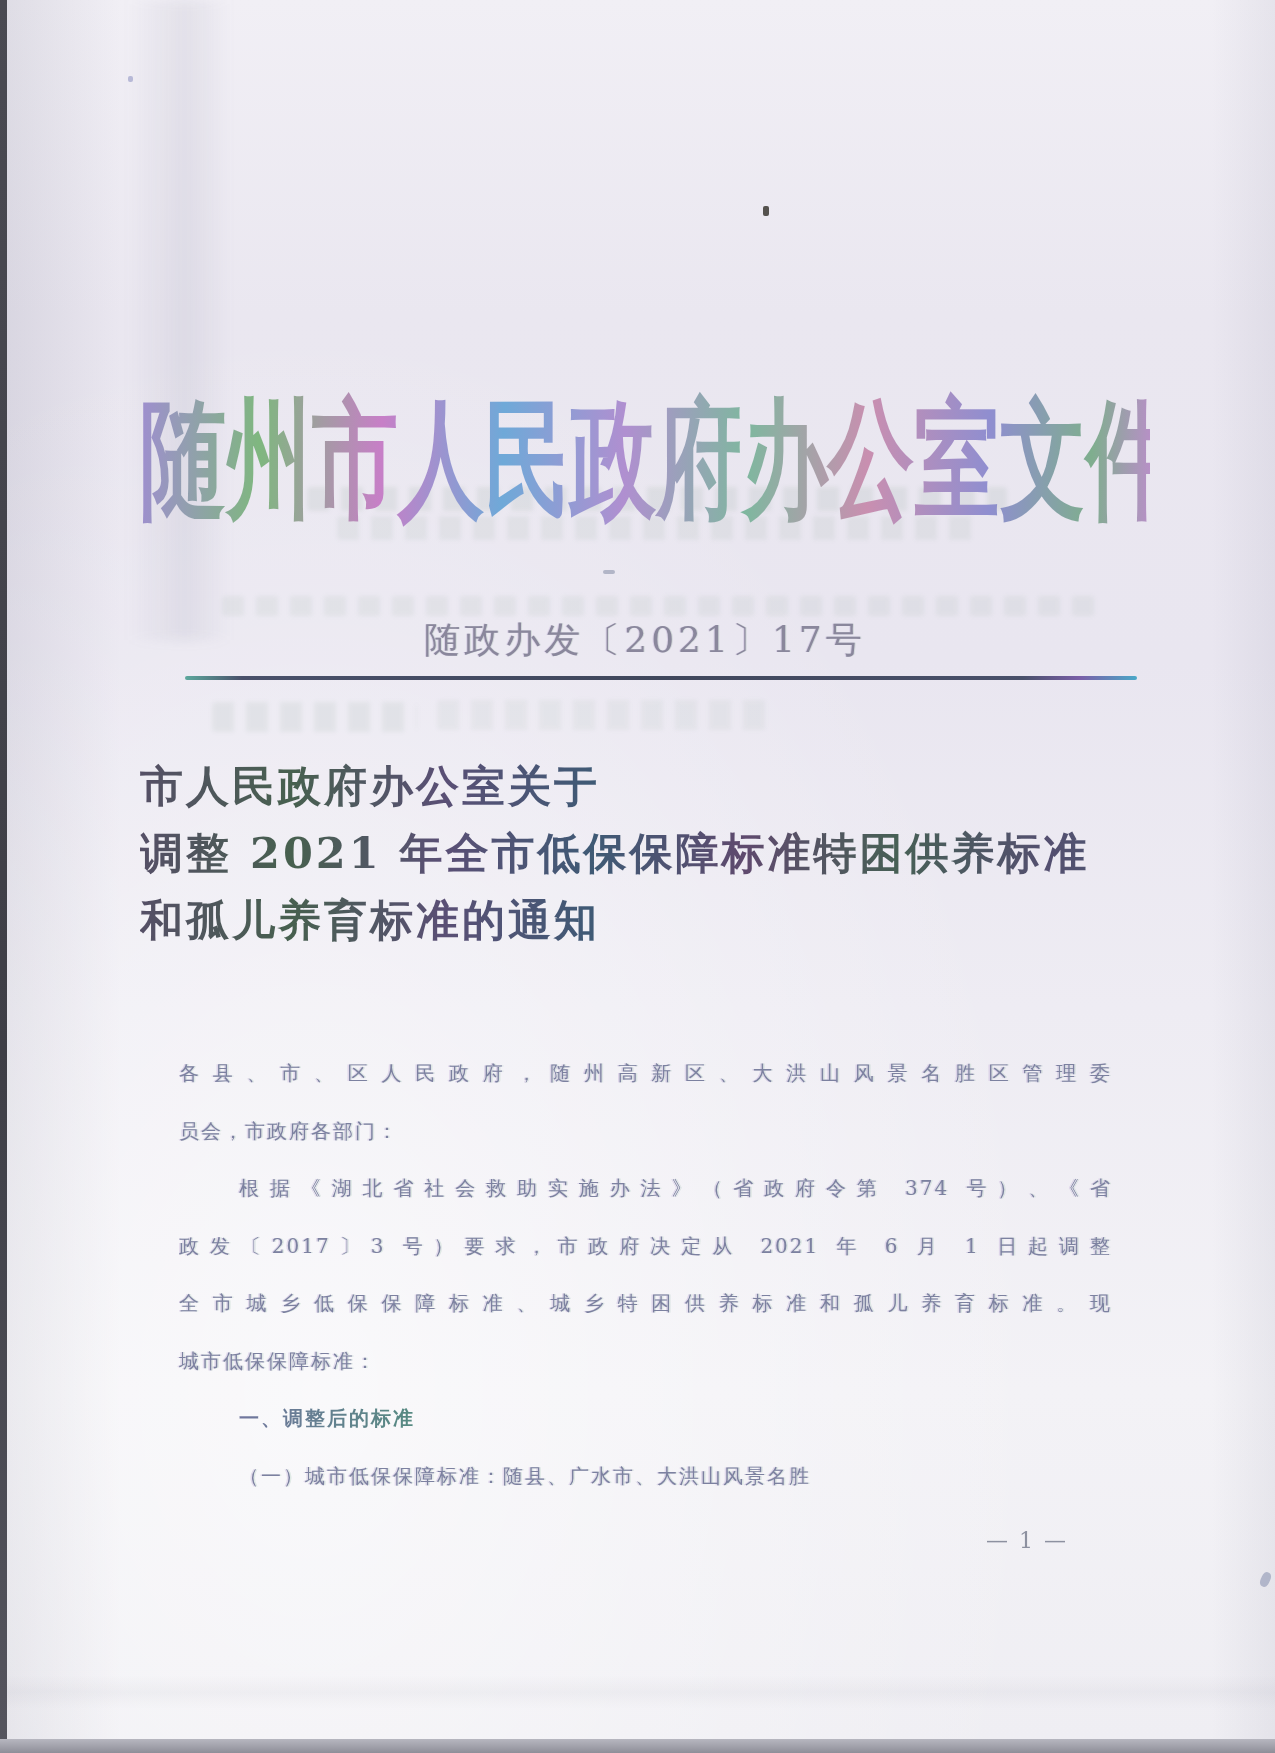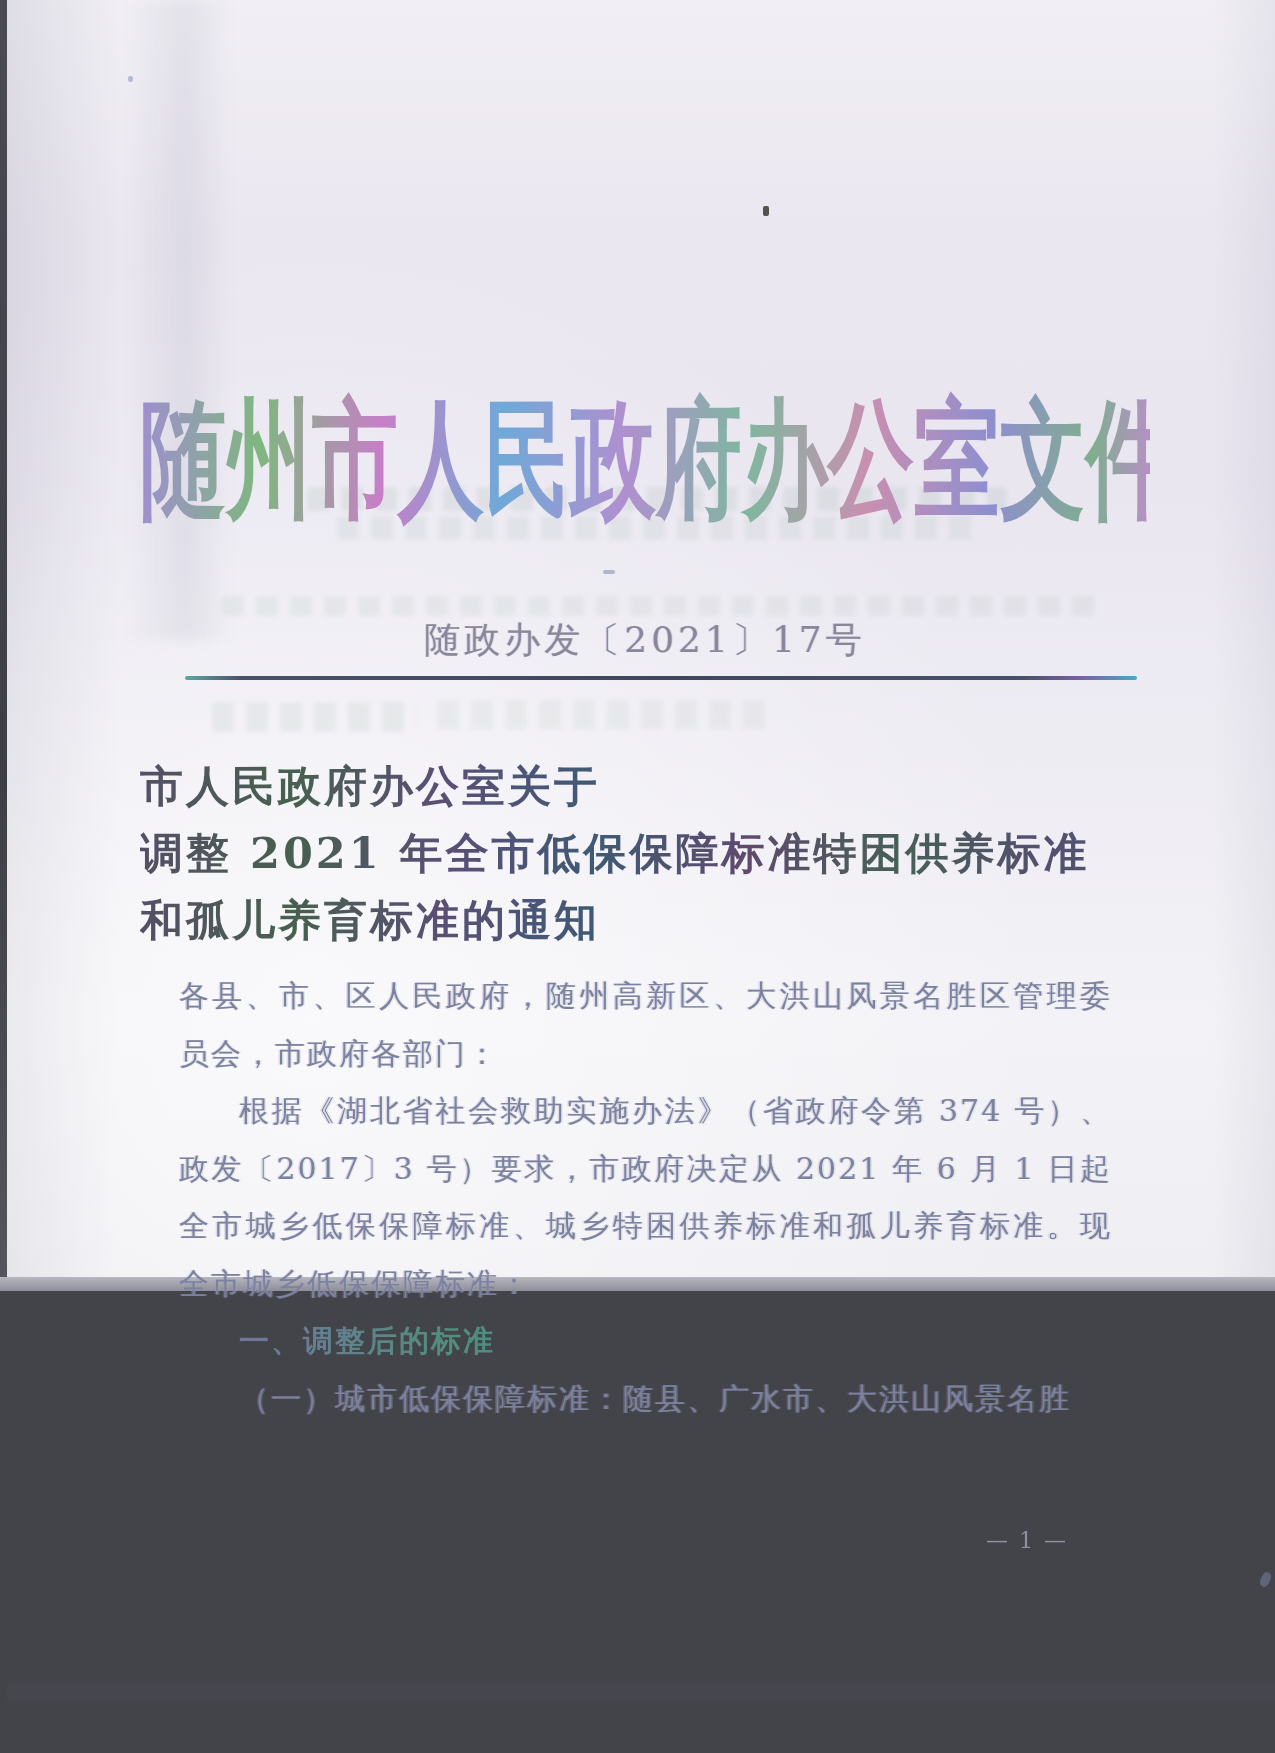--- a/index.html
+++ b/index.html
@@ -1,18 +1,18 @@
 <!DOCTYPE html>
 <html style="--body-text: #7c81a0; --doc-number: #8a879c; --divider-dark: #40475c; --page-number: #8d91a0;"><head>
 <meta charset="utf-8">
 <style>
   html,body{margin:0;padding:0;}
   body{width:1275px;height:1753px;overflow:hidden;background:#43434a;
        font-family:"DejaVu Serif","Liberation Serif",serif;}
-  .scan{position:relative;width:1275px;height:1291px;}
+  .scan{position:relative;width:1275px;height:1753px;}
   .edge-left{position:absolute;left:0;top:0;width:7px;height:100%;
     background:linear-gradient(180deg,#4a4a52,#3e3e46 60%,#55555e);}
   .edge-bottom{position:absolute;left:0;bottom:0;width:100%;height:14px;
     background:linear-gradient(180deg,#b7b7c0,#8e8e98);}
   .paper{position:absolute;left:7px;top:0;right:0;bottom:14px;
     background:linear-gradient(180deg,#f1eff5 0%,#eae7f0 18%,#e9e6f0 38%,#eeecf3 58%,#f3f2f6 80%,#efeef3 100%);}
   .shade{position:absolute;inset:0;pointer-events:none;background:
     radial-gradient(ellipse at 24% 80%, rgba(255,255,255,.55), rgba(255,255,255,0) 55%),
     linear-gradient(270deg, rgba(115,115,140,.09), rgba(115,115,140,0) 5%),
     linear-gradient(90deg, rgba(100,100,125,.13), rgba(100,100,125,0) 9%);}
@@ -35,22 +35,22 @@
     text-shadow:1px 0 0 rgba(140,170,150,.25),-1px 0 0 rgba(160,130,190,.25);}
   .divider{position:absolute;left:178px;top:676px;width:952px;height:4px;border-radius:2px;
     background:linear-gradient(90deg,#5da89d,#49506a 6%,var(--divider-dark,#40475c) 50%,#49506a 88%,#7a5fa8 94%,#4aa8c8);}
 
   .doc-title{position:absolute;left:133px;width:1010px;top:753px;
     text-align:left;font-size:43px;line-height:67px;font-weight:700;letter-spacing:3px;
     background:linear-gradient(90deg,#554f66 0%,#47604f 15%,#5a4f75 30%,#3f5a75 45%,#5f4a6e 60%,#476055 75%,#544f70 90%,#4a5a70 100%);
     -webkit-background-clip:text;background-clip:text;color:transparent;white-space:nowrap;}
 
   
-  .body-block{position:absolute;left:172px;top:967px;width:933px;
-    font-size:30px;line-height:57.5px;letter-spacing:2px;
+  .body-block{position:absolute;left:172px;top:1045px;width:933px;
+    font-size:20px;line-height:57.5px;letter-spacing:2px;
     color:var(--body-text,#7c81a0);
     text-shadow:1.5px 0 0 rgba(150,190,170,.25),-1.5px 0 0 rgba(170,140,200,.28);}
   .body-block .line{height:57.5px;white-space:nowrap;}
   .body-block .line.justify{white-space:normal;text-align:justify;text-align-last:justify;overflow:hidden;}
   .body-block .line.indent{padding-left:60px;}
   .body-block .line.emphasis{font-weight:700;
     background:linear-gradient(90deg,#7a6fa8,#4f8f7a 30%,#3f7fb0 55%,#8a5fa8 80%,#5f8f7a);
     -webkit-background-clip:text;background-clip:text;color:transparent;text-shadow:none;}
 
   .page-number{position:absolute;left:950px;top:1528px;width:140px;text-align:center;
@@ -100,21 +100,21 @@
       <div class="t-line">和孤儿养育标准的通知</div>
     </div>
 
     <div class="body-block" id="body-lines">
 
     <div class="line justify">各县、市、区人民政府，随州高新区、大洪山风景名胜区管理委</div>
         <div class="line">员会，市政府各部门：</div>
         <div class="line indent justify">根据《湖北省社会救助实施办法》（省政府令第 374 号）、《省</div>
         <div class="line justify">政发〔2017〕3 号）要求，市政府决定从 2021 年 6 月 1 日起调整</div>
         <div class="line justify">全市城乡低保保障标准、城乡特困供养标准和孤儿养育标准。现</div>
-        <div class="line">全市城乡低保保障标准：</div>
+        <div class="line">城市低保保障标准：</div>
         <div class="line indent emphasis">一、调整后的标准</div>
         <div class="line indent">（一）城市低保保障标准：随县、广水市、大洪山风景名胜</div>
       </div>
 
     <div class="page-number">— 1 —</div>
 
     <div class="speck s1"></div>
     <div class="speck s2"></div>
     <div class="speck s3"></div>
     <div class="speck s4"></div>

